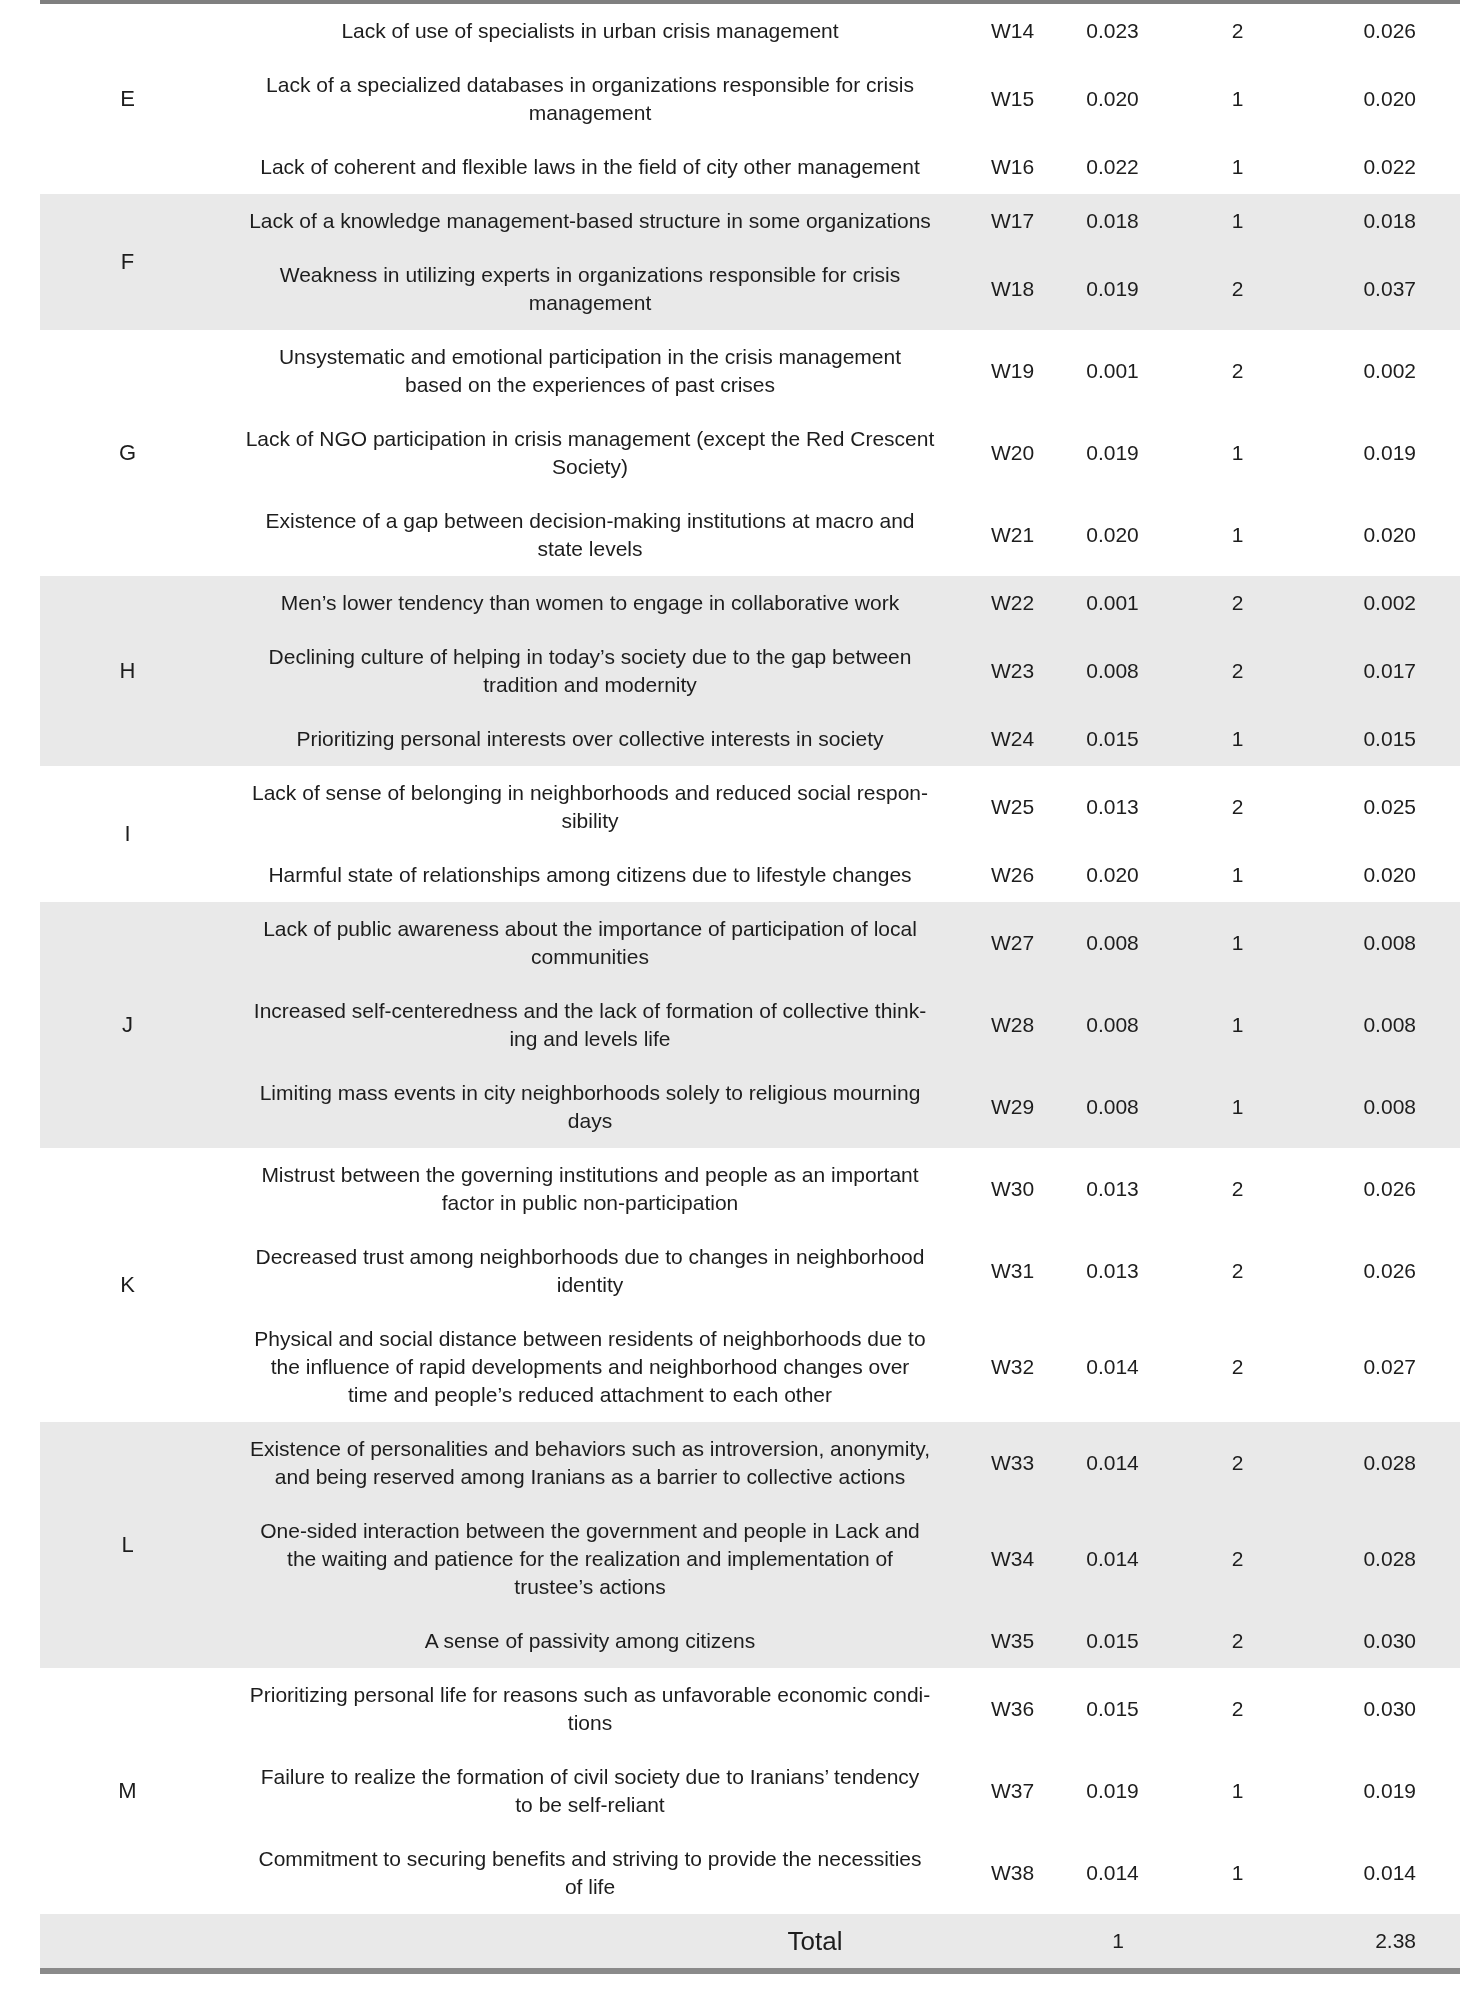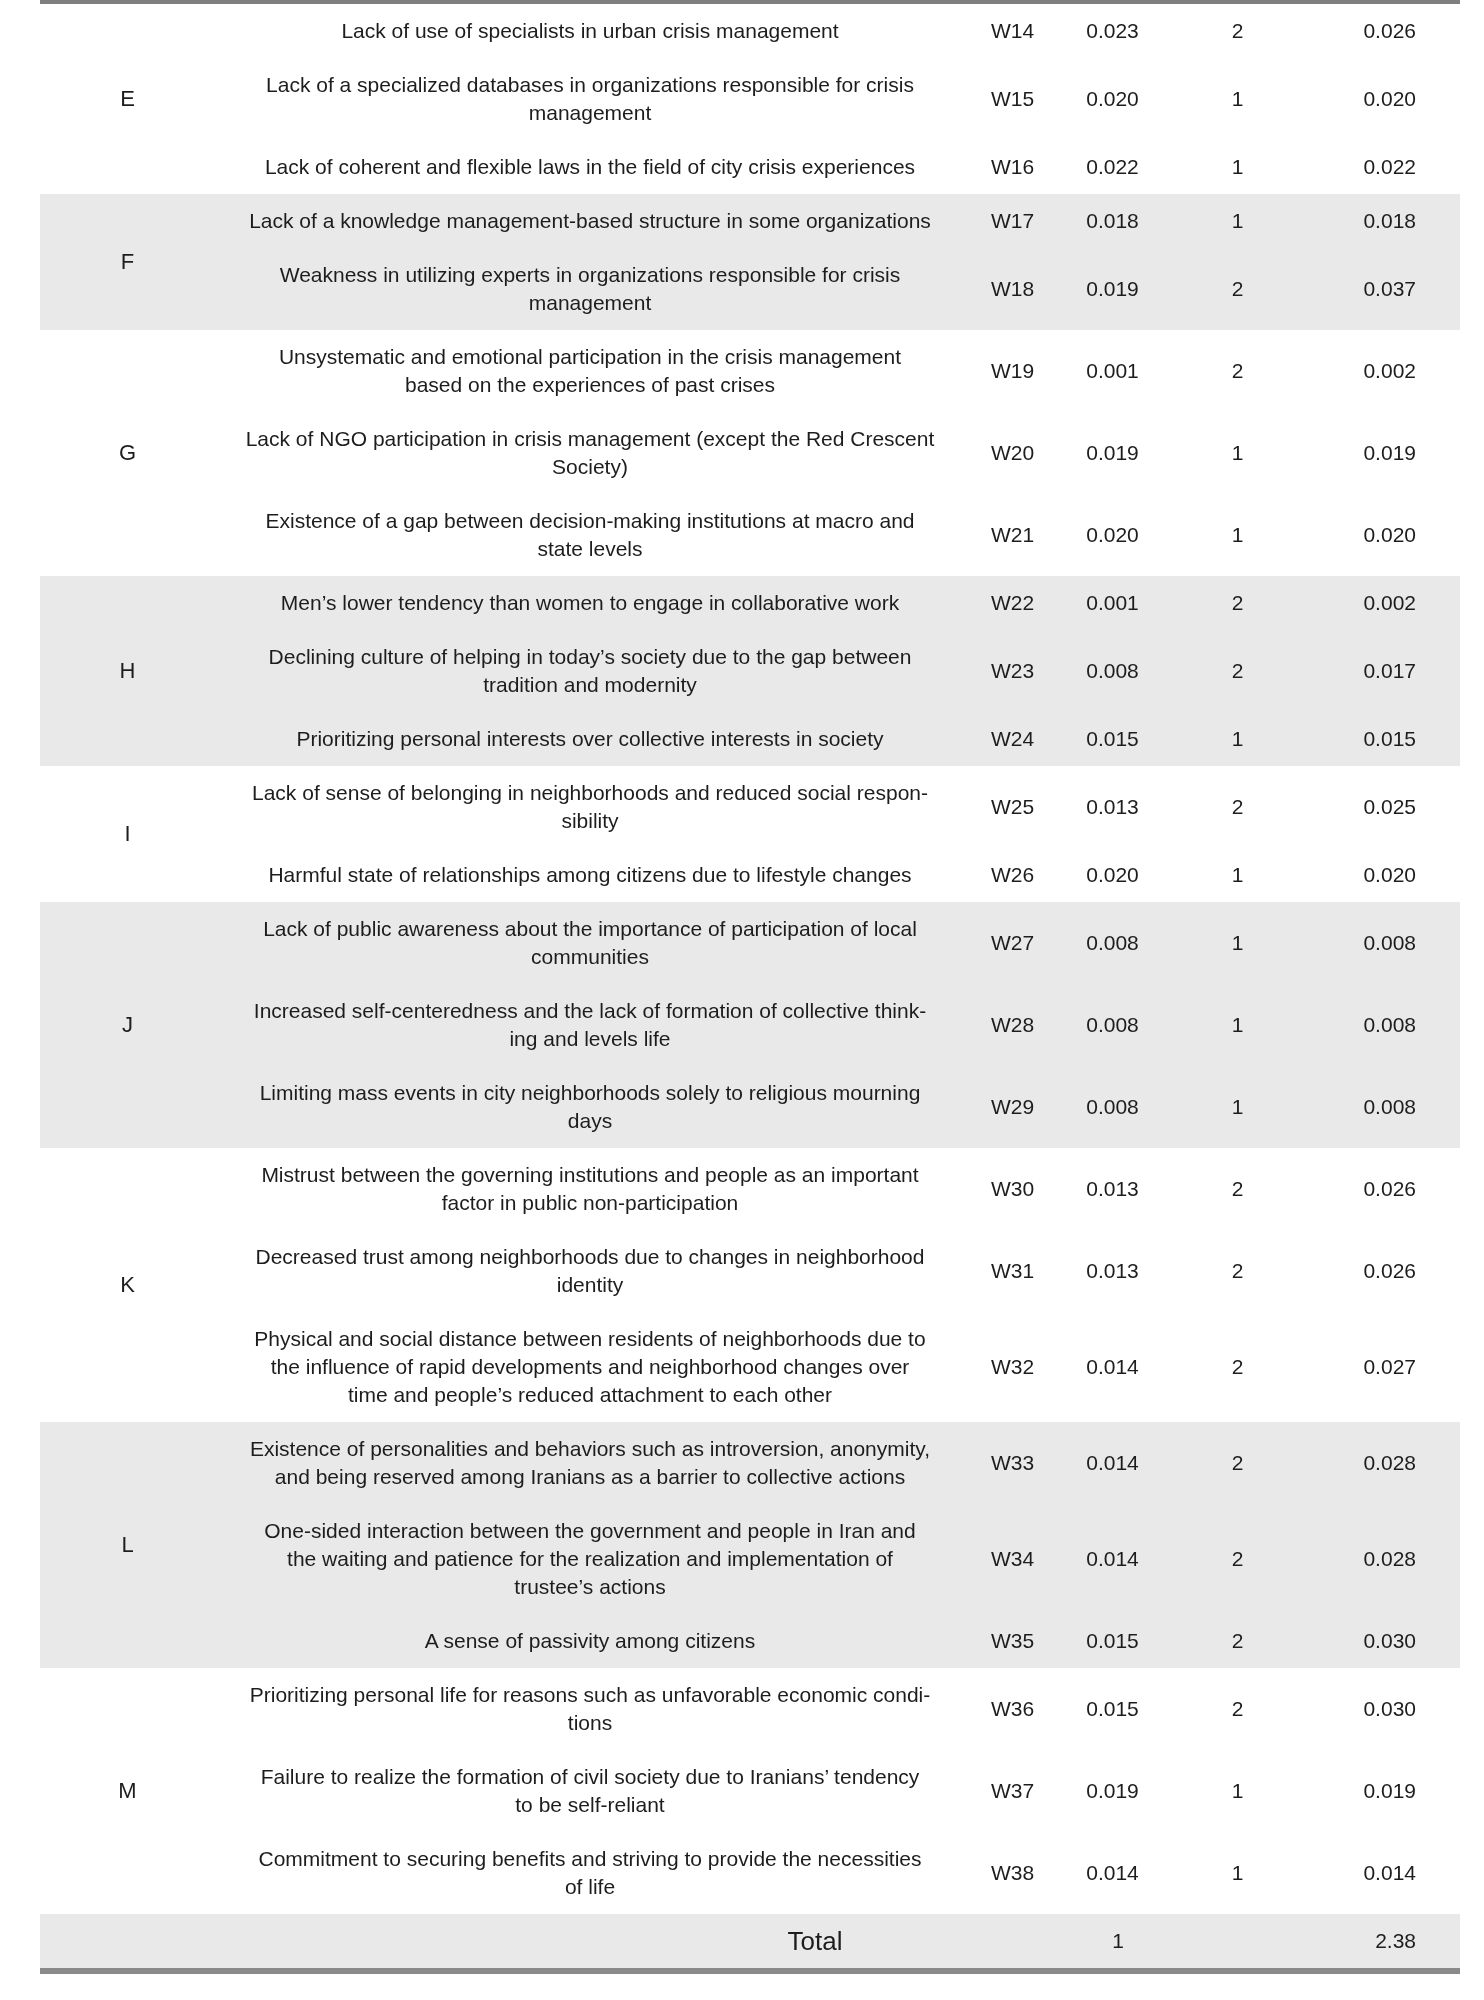--- a/index.html
+++ b/index.html
@@ -90,21 +90,21 @@
         <td class="col-weighted">0.026</td>
       </tr>
       <tr>
         <td class="col-desc"><span class="line">Lack of a specialized databases in organizations responsible for crisis</span><br><span class="line">management</span></td>
         <td class="col-code">W15</td>
         <td class="col-weight">0.020</td>
         <td class="col-rank">1</td>
         <td class="col-weighted">0.020</td>
       </tr>
       <tr>
-        <td class="col-desc"><span class="line">Lack of coherent and flexible laws in the field of city crisis experiences</span></td>
+        <td class="col-desc"><span class="line">Lack of coherent and flexible laws in the field of city other management</span></td>
         <td class="col-code">W16</td>
         <td class="col-weight">0.022</td>
         <td class="col-rank">1</td>
         <td class="col-weighted">0.022</td>
       </tr>
     </tbody>
     <tbody class="shaded">
       <tr>
         <td class="col-group" rowspan="2">F</td>
         <td class="col-desc"><span class="line">Lack of a knowledge management-based structure in some organizations</span></td>
@@ -237,21 +237,21 @@
     <tbody class="shaded">
       <tr>
         <td class="col-group" rowspan="3">L</td>
         <td class="col-desc"><span class="line">Existence of personalities and behaviors such as introversion, anonymity,</span><br><span class="line">and being reserved among Iranians as a barrier to collective actions</span></td>
         <td class="col-code">W33</td>
         <td class="col-weight">0.014</td>
         <td class="col-rank">2</td>
         <td class="col-weighted">0.028</td>
       </tr>
       <tr>
-        <td class="col-desc"><span class="line">One-sided interaction between the government and people in Iran and</span><br><span class="line">the waiting and patience for the realization and implementation of</span><br><span class="line">trustee’s actions</span></td>
+        <td class="col-desc"><span class="line">One-sided interaction between the government and people in Lack and</span><br><span class="line">the waiting and patience for the realization and implementation of</span><br><span class="line">trustee’s actions</span></td>
         <td class="col-code">W34</td>
         <td class="col-weight">0.014</td>
         <td class="col-rank">2</td>
         <td class="col-weighted">0.028</td>
       </tr>
       <tr>
         <td class="col-desc"><span class="line">A sense of passivity among citizens</span></td>
         <td class="col-code">W35</td>
         <td class="col-weight">0.015</td>
         <td class="col-rank">2</td>

